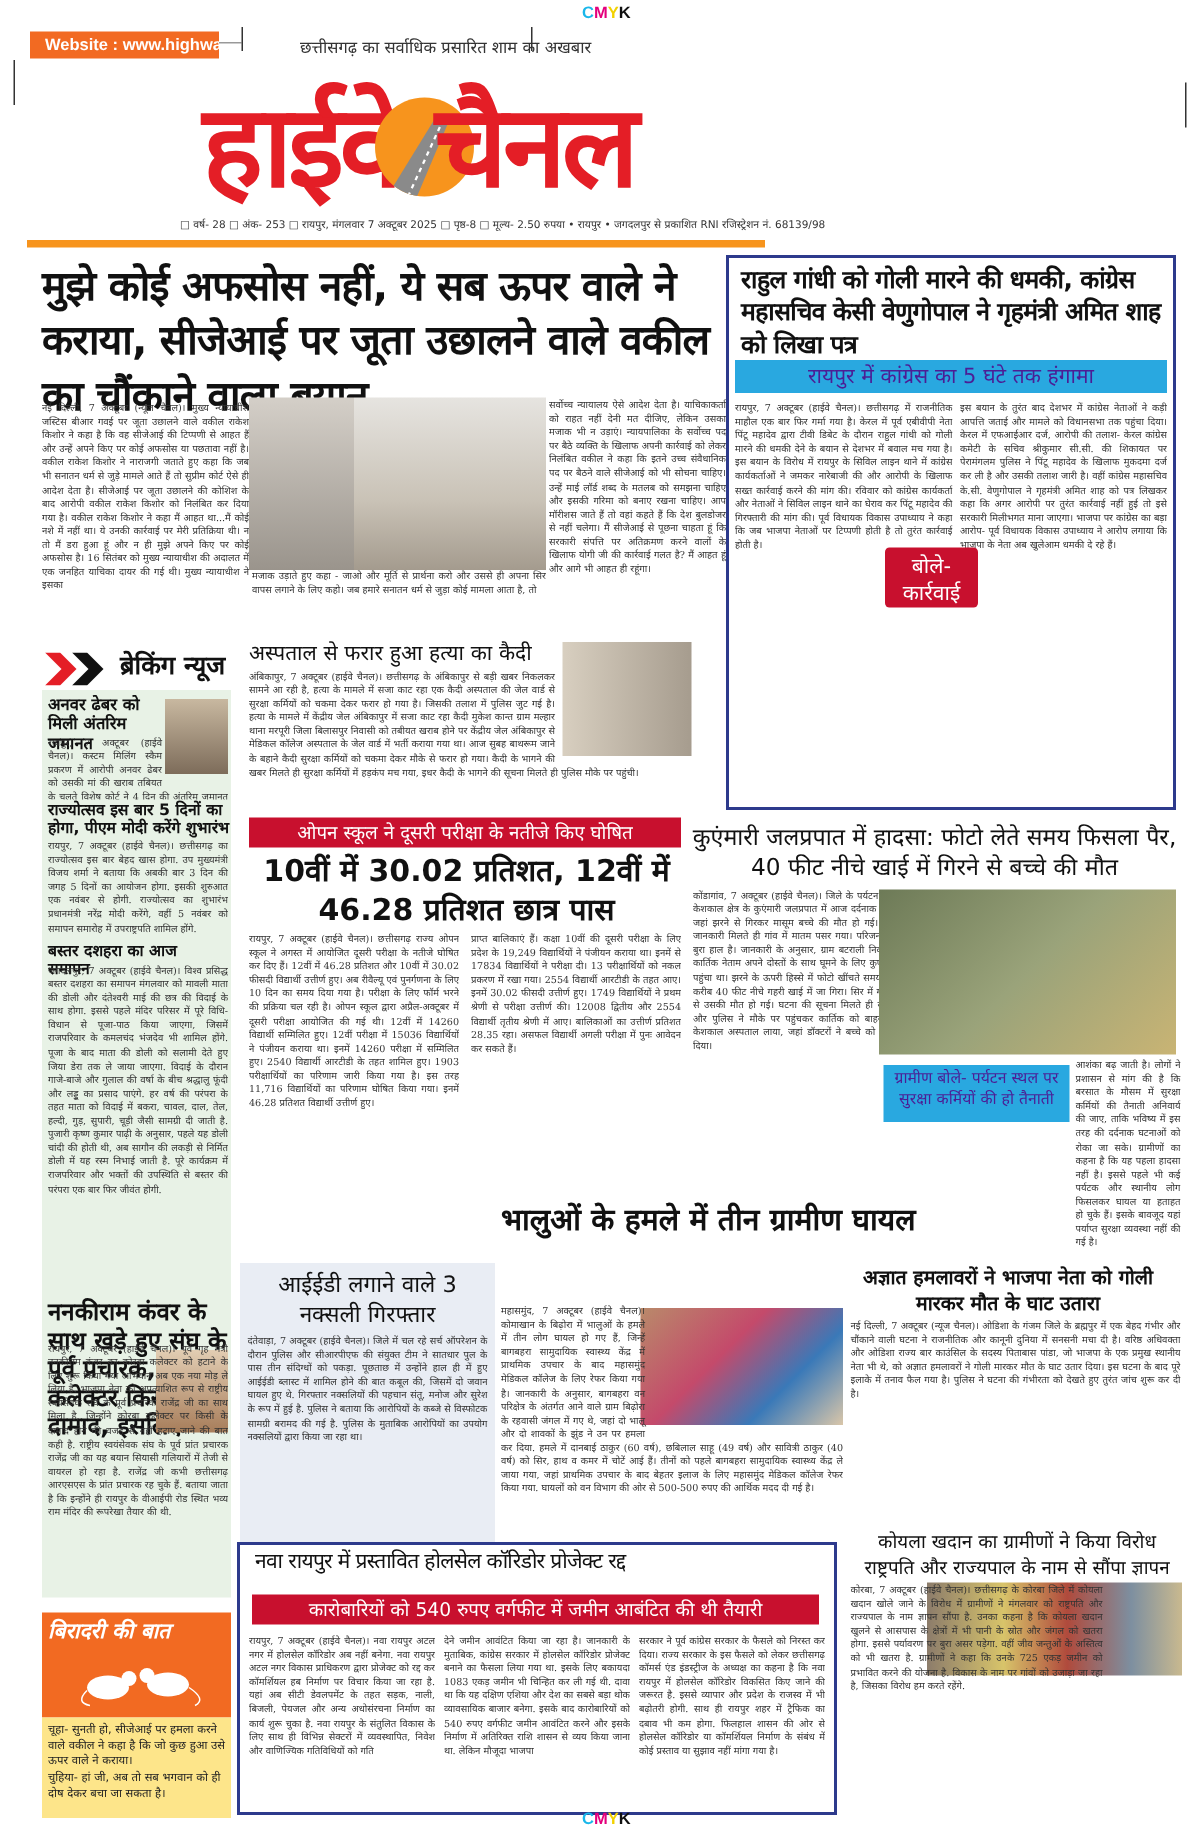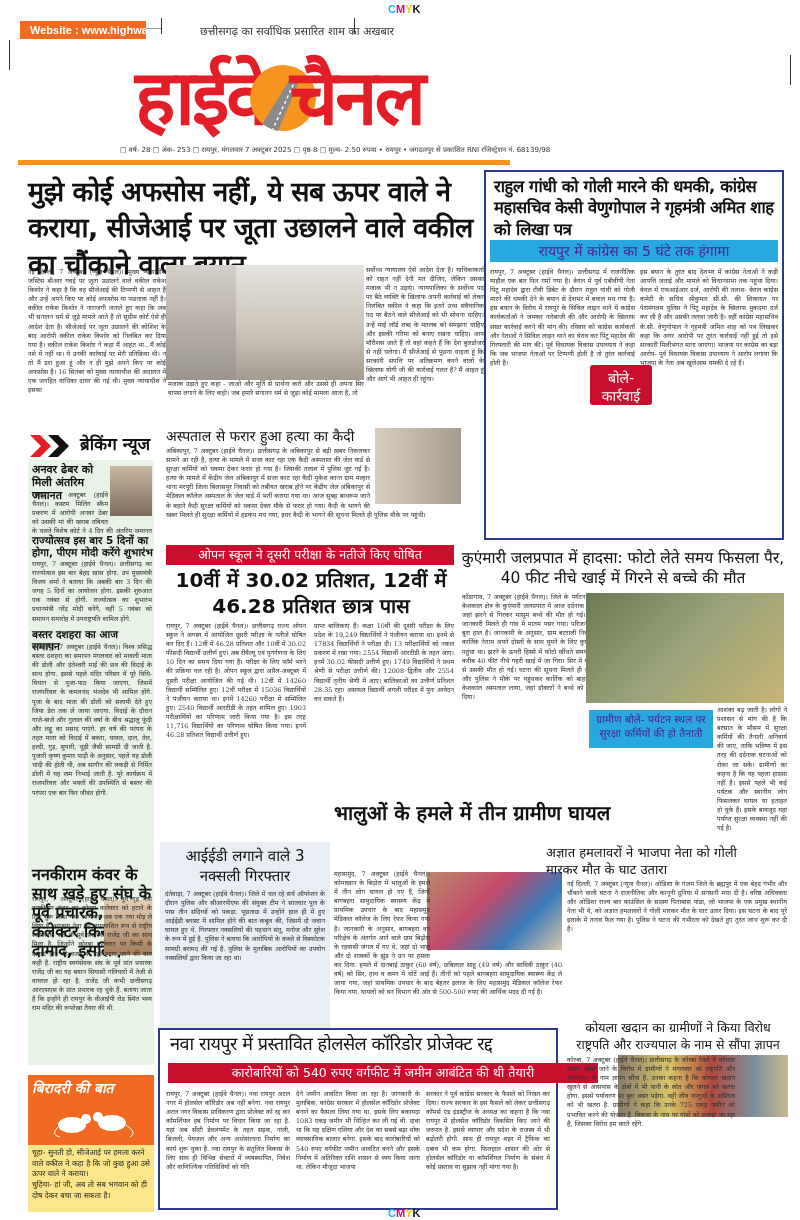--- a/index.html
+++ b/index.html
@@ -114,26 +114,26 @@
 <div class="abs body" data-name="waterfall-text2" style="left:717px;top:706px;width:70px;height:135px;overflow:hidden">आशंका बढ़ जाती है। लोगों ने प्रशासन से मांग की है कि बरसात के मौसम में सुरक्षा कर्मियों की तैनाती अनिवार्य की जाए, ताकि भविष्य में इस तरह की दर्दनाक घटनाओं को रोका जा सके। ग्रामीणों का कहना है कि यह पहला हादसा नहीं है। इससे पहले भी कई पर्यटक और स्थानीय लोग फिसलकर घायल या हताहत हो चुके हैं। इसके बावजूद यहां पर्याप्त सुरक्षा व्यवस्था नहीं की गई है।</div>
 
 <div class="abs" data-name="ied-panel" style="left:160px;top:842px;width:170px;height:188px;background:#e9edf4"></div>
 <div class="abs head" data-name="ied-headline" style="left:165px;top:847px;width:160px;text-align:center;font-size:15px;font-weight:normal;line-height:1.3">आईईडी लगाने वाले 3 नक्सली गिरफ्तार</div>
 <div class="abs body" data-name="ied-text" style="left:165px;top:890px;width:160px;height:135px;overflow:hidden">दंतेवाड़ा, 7 अक्टूबर (हाईवे चैनल)। जिले में चल रहे सर्च ऑपरेशन के दौरान पुलिस और सीआरपीएफ की संयुक्त टीम ने सातधार पुल के पास तीन संदिग्धों को पकड़ा. पूछताछ में उन्होंने हाल ही में हुए आईईडी ब्लास्ट में शामिल होने की बात कबूल की, जिसमें दो जवान घायल हुए थे. गिरफ्तार नक्सलियों की पहचान संतू, मनोज और सुरेश के रूप में हुई है. पुलिस ने बताया कि आरोपियों के कब्जे से विस्फोटक सामग्री बरामद की गई है. पुलिस के मुताबिक आरोपियों का उपयोग नक्सलियों द्वारा किया जा रहा था।</div>
 
 <div class="abs head" data-name="bear-headline" style="left:334px;top:802px;width:230px;font-size:20px;font-weight:bold;white-space:nowrap">भालुओं के हमले में तीन ग्रामीण घायल</div>
 <div class="abs photo" data-name="bear-victims-photo" style="left:427px;top:872px;width:135px;height:78px;background:linear-gradient(135deg,#b98a6a,#c44a6b 40%,#3a79b8 70%,#d9c6a9)"></div>
 <div class="abs body" data-name="bear-text" style="left:334px;top:870px;width:228px;height:156px;overflow:hidden"><span data-name="float-spacer" style="float: right; width: 132px; height: 82px;"></span>महासमुंद, 7 अक्टूबर (हाईवे चैनल)। कोमाखान के बिढ़ोरा में भालुओं के हमले में तीन लोग घायल हो गए हैं, जिन्हें बागबहरा सामुदायिक स्वास्थ्य केंद्र में प्राथमिक उपचार के बाद महासमुंद मेडिकल कॉलेज के लिए रेफर किया गया है। जानकारी के अनुसार, बागबहरा वन परिक्षेत्र के अंतर्गत आने वाले ग्राम बिढ़ोरा के रहवासी जंगल में गए थे, जहां दो भालू और दो शावकों के झुंड ने उन पर हमला कर दिया. हमले में दानबाई ठाकुर (60 वर्ष), छबिलाल साहू (49 वर्ष) और सावित्री ठाकुर (40 वर्ष) को सिर, हाथ व कमर में चोटें आई हैं। तीनों को पहले बागबहरा सामुदायिक स्वास्थ्य केंद्र ले जाया गया, जहां प्राथमिक उपचार के बाद बेहतर इलाज के लिए महासमुंद मेडिकल कॉलेज रेफर किया गया. घायलों को वन विभाग की ओर से 500-500 रुपए की आर्थिक मदद दी गई है।</div>
 
-<div class="abs head" data-name="bjp-headline" style="left:546px;top:845px;width:220px;font-size:13px;font-weight:normal;line-height:1.3">अज्ञात हमलावरों ने भाजपा नेता को गोली मारकर मौत के घाट उतारा</div>
+<div class="abs head" data-name="bjp-headline" style="left:562px;top:845px;width:220px;text-align:center;font-size:13px;font-weight:bold;line-height:1.3">अज्ञात हमलावरों ने भाजपा नेता को गोली मारकर मौत के घाट उतारा</div>
 <div class="abs body" data-name="bjp-text" style="left:567px;top:880px;width:220px;height:118px;overflow:hidden">नई दिल्ली, 7 अक्टूबर (न्यूज चैनल)। ओडिशा के गंजम जिले के ब्रह्मपुर में एक बेहद गंभीर और चौंकाने वाली घटना ने राजनीतिक और कानूनी दुनिया में सनसनी मचा दी है। वरिष्ठ अधिवक्ता और ओडिशा राज्य बार काउंसिल के सदस्य पिताबास पांडा, जो भाजपा के एक प्रमुख स्थानीय नेता भी थे, को अज्ञात हमलावरों ने गोली मारकर मौत के घाट उतार दिया। इस घटना के बाद पूरे इलाके में तनाव फैल गया है। पुलिस ने घटना की गंभीरता को देखते हुए तुरंत जांच शुरू कर दी है।</div>
 
 <div class="abs box" data-name="corridor-box" style="left:158px;top:1028px;width:400px;height:182px"></div>
-<div class="abs head" data-name="corridor-headline" style="left:170px;top:1033px;width:380px;font-size:18px;font-weight:normal;white-space:nowrap;letter-spacing:-0.5px">नवा रायपुर में प्रस्तावित होलसेल कॉरिडोर प्रोजेक्ट रद्द</div>
-<div class="abs redbar" data-name="corridor-subhead" style="left:168px;top:1063px;width:430px;height:20px;font-size:12.5px;line-height:20px">कारोबारियों को 540 रुपए वर्गफीट में जमीन आबंटित की थी तैयारी</div>
+<div class="abs head" data-name="corridor-headline" style="left:170px;top:1033px;width:380px;font-size:14px;font-weight:normal;white-space:nowrap;letter-spacing:-0.5px">नवा रायपुर में प्रस्तावित होलसेल कॉरिडोर प्रोजेक्ट रद्द</div>
+<div class="abs redbar" data-name="corridor-subhead" style="left:168px;top:1063px;width:378px;height:20px;font-size:12.5px;line-height:20px">कारोबारियों को 540 रुपए वर्गफीट में जमीन आबंटित की थी तैयारी</div>
 <div class="abs body" data-name="corridor-col1" style="left:166px;top:1090px;width:124px;height:115px;overflow:hidden">रायपुर, 7 अक्टूबर (हाईवे चैनल)। नवा रायपुर अटल नगर में होलसेल कॉरिडोर अब नहीं बनेगा. नवा रायपुर अटल नगर विकास प्राधिकरण द्वारा प्रोजेक्ट को रद्द कर कॉमर्शियल हब निर्माण पर विचार किया जा रहा है. यहां अब सीटी डेवलपमेंट के तहत सड़क, नाली, बिजली, पेयजल और अन्य अधोसंरचना निर्माण का कार्य शुरू चुका है. नवा रायपुर के संतुलित विकास के लिए साथ ही विभिन्न सेक्टरों में व्यवस्थापित, निवेश और वाणिज्यिक गतिविधियों को गति</div>
 <div class="abs body" data-name="corridor-col2" style="left:296px;top:1090px;width:124px;height:115px;overflow:hidden">देने जमीन आवंटित किया जा रहा है। जानकारी के मुताबिक, कांग्रेस सरकार में होलसेल कॉरिडोर प्रोजेक्ट बनाने का फैसला लिया गया था. इसके लिए बकायदा 1083 एकड़ जमीन भी चिन्हित कर ली गई थी. दावा था कि यह दक्षिण एशिया और देश का सबसे बड़ा थोक व्यावसायिक बाजार बनेगा. इसके बाद कारोबारियों को 540 रुपए वर्गफीट जमीन आवंटित करने और इसके निर्माण में अतिरिक्त राशि शासन से व्यय किया जाना था. लेकिन मौजूदा भाजपा</div>
 <div class="abs body" data-name="corridor-col3" style="left:426px;top:1090px;width:124px;height:115px;overflow:hidden">सरकार ने पूर्व कांग्रेस सरकार के फैसले को निरस्त कर दिया। राज्य सरकार के इस फैसले को लेकर छत्तीसगढ़ कॉमर्स एंड इंडस्ट्रीज के अध्यक्ष का कहना है कि नवा रायपुर में होलसेल कॉरिडोर विकसित किए जाने की जरूरत है. इससे व्यापार और प्रदेश के राजस्व में भी बढ़ोतरी होगी. साथ ही रायपुर शहर में ट्रैफिक का दबाव भी कम होगा. फिलहाल शासन की ओर से होलसेल कॉरिडोर या कॉमर्शियल निर्माण के संबंध में कोई प्रस्ताव या सुझाव नहीं मांगा गया है।</div>
 
 <div class="abs head" data-name="coal-headline" style="left:567px;top:1020px;width:222px;text-align:center;font-size:12.5px;font-weight:normal;line-height:1.35">कोयला खदान का ग्रामीणों ने किया विरोध राष्ट्रपति और राज्यपाल के नाम से सौंपा ज्ञापन</div>
 <div class="abs photo" data-name="coal-protest-photo" style="left:618px;top:1055px;width:170px;height:62px;background:linear-gradient(90deg,#8c7c6b,#d8c46a 30%,#b04a3c 55%,#7d8fa0 80%,#c9b98f)"></div>
 <div class="abs body" data-name="coal-text" style="left:567px;top:1056px;width:222px;height:152px;overflow:hidden"><span data-name="float-spacer" style="float: right; width: 54px; height: 64px;"></span>कोरबा, 7 अक्टूबर (हाईवे चैनल)। छत्तीसगढ़ के कोरबा जिले में कोयला खदान खोले जाने के विरोध में ग्रामीणों ने मंगलवार को राष्ट्रपति और राज्यपाल के नाम ज्ञापन सौंपा है. उनका कहना है कि कोयला खदान खुलने से आसपास के क्षेत्रों में भी पानी के स्रोत और जंगल को खतरा होगा. इससे पर्यावरण पर बुरा असर पड़ेगा. वहीं जीव जन्तुओं के अस्तित्व को भी खतरा है. ग्रामीणों ने कहा कि उनके 725 एकड़ जमीन को प्रभावित करने की योजना है. विकास के नाम पर गांवों को उजाड़ा जा रहा है, जिसका विरोध हम करते रहेंगे.</div>
 
 <div class="abs cmyk" data-name="cmyk-mark-bottom" style="left:388px;top:1207px">
   <span class="c">C</span><span class="m">M</span><span class="y">Y</span><span class="k">K</span>

